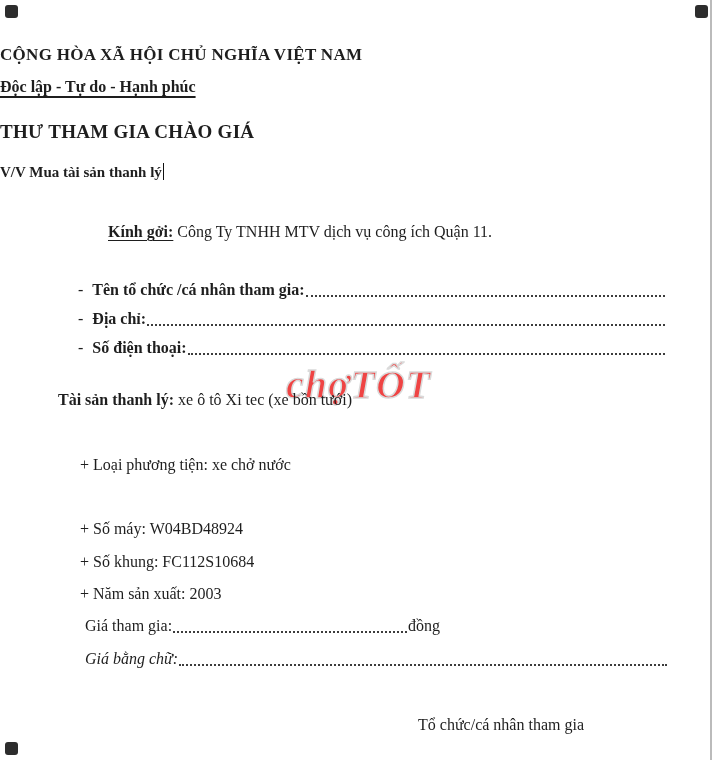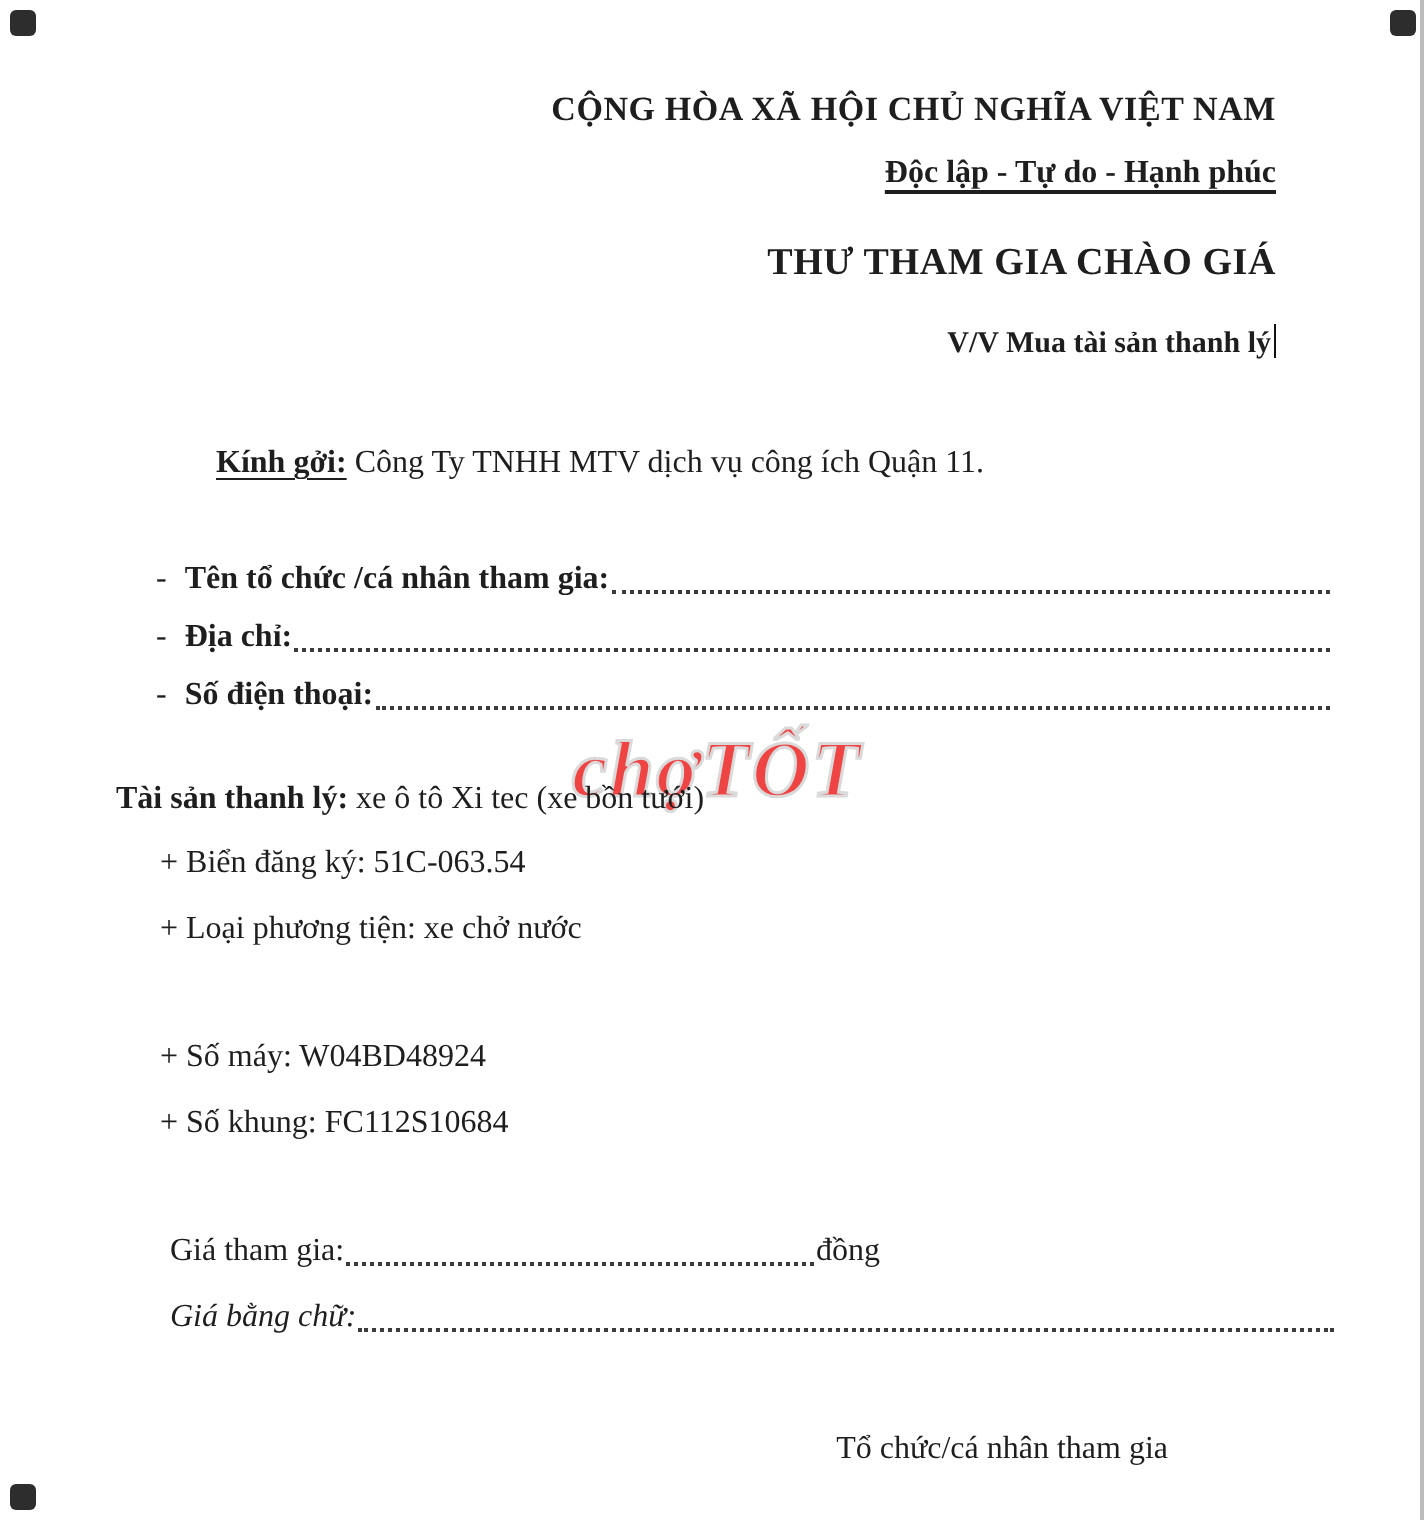--- a/index.html
+++ b/index.html
@@ -10,21 +10,21 @@
   .page { position:absolute; inset:0; background:#ffffff; }
 
   .fiducial { position:absolute; width:13px; height:13px; background:#2d2d2d; border-radius:3px; }
   .fid-tl { left:5px; top:5px; }
   .fid-tr { left:695px; top:5px; }
   .fid-bl { left:5px; top:742px; }
 
   .edge-line { position:absolute; left:710px; top:0; width:2px; height:760px; background:#bbbbbb; }
 
   .line { position:absolute; white-space:nowrap; font-size:16px; line-height:22px; z-index:2; }
-  .center { left:0; width:638px; text-align:right; }
+  .center { left:0; width:638px; text-align:left; }
 
   .national  { top:44px;  font-weight:bold; font-size:17px; letter-spacing:.3px; }
   .motto     { top:76px;  font-weight:bold; font-size:16px; }
   .motto span { text-decoration:underline; text-underline-offset:4px; text-decoration-thickness:1.5px; }
   .doc-title { top:121px; font-weight:bold; font-size:19px; letter-spacing:.3px; }
   .subtitle  { top:161px; font-weight:bold; font-size:15px; }
 
   .caret { display:inline-block; width:1.5px; height:17px; background:#111;
            vertical-align:-3px; margin-left:1px; }
 
@@ -100,24 +100,24 @@
   <div class="line row field-row field-3">
     <span class="bullet">-</span>
     <span class="lbl">Số điện thoại:</span>
     <span class="leader"></span>
   </div>
 
   <div class="line asset-line">
     <span class="lbl">Tài sản thanh lý:</span><span> xe ô tô Xi tec (xe bồn tưới)</span>
   </div>
 
-  <div class="line detail det-0">+ Biển đăng ký: 51C-063.54</div>
   <div class="line detail det-1">+ Loại phương tiện: xe chở nước</div>
   <div class="line detail det-3">+ Số máy: W04BD48924</div>
   <div class="line detail det-4">+ Số khung: FC112S10684</div>
+  <div class="line detail det-5">+ Năm sản xuất: 2003</div>
 
   <div class="line row price-row">
     <span>Giá tham gia:</span>
     <span class="leader"></span>
     <span>đồng</span>
   </div>
 
   <div class="line row words-row">
     <span>Giá bằng chữ: </span>
     <span class="leader"></span>

